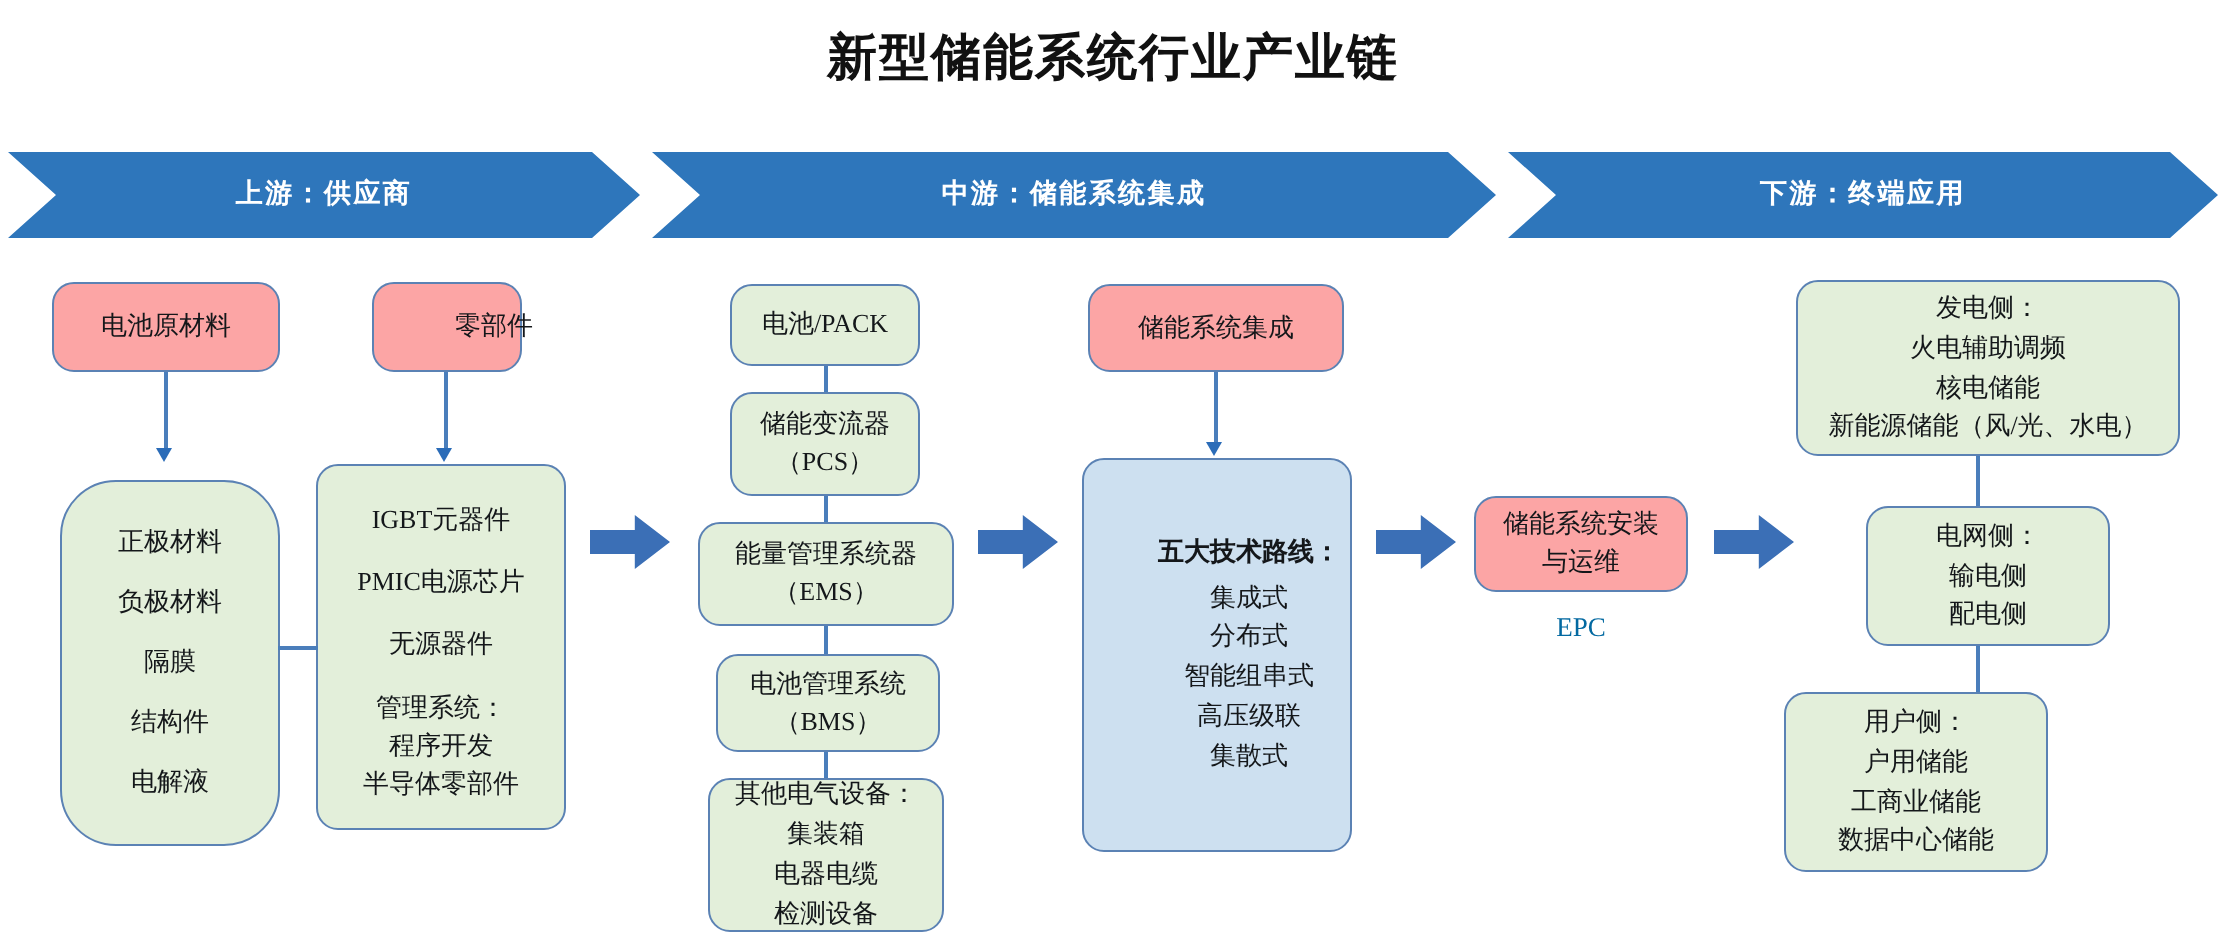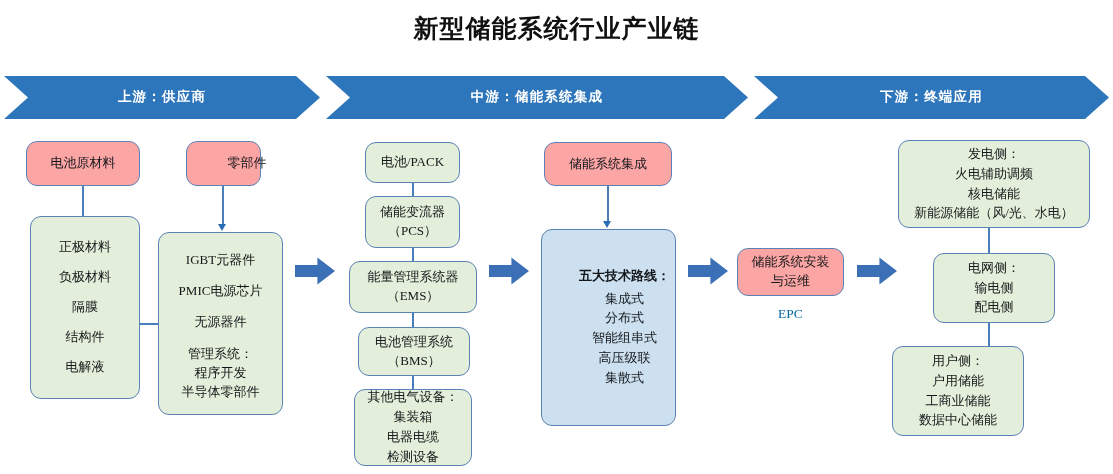--- a/index.html
+++ b/index.html
@@ -108,21 +108,21 @@
   <div class="box white" style="left:186px;top:141px;width:75px;height:45px;padding-left:47px;">
     <span class="ln">零部件</span>
   </div>
 
   <div class="vline" style="left:82px;top:186px;height:39px;"></div>
   <div class="vtip" style="left:78px;top:224px;"></div>
 
   <div class="vline" style="left:222px;top:186px;height:39px;"></div>
   <div class="vtip" style="left:218px;top:224px;"></div>
 
-  <div class="box green spaced" style="left:30px;top:216px;width:110px;height:183px;">
+  <div class="box green spaced" style="left:30px;top:240px;width:110px;height:183px;border-radius:28px;">
     <span class="ln">正极材料</span>
     <span class="ln">负极材料</span>
     <span class="ln">隔膜</span>
     <span class="ln">结构件</span>
     <span class="ln">电解液</span>
   </div>
 
   <div class="box green" style="left:158px;top:232px;width:125px;height:183px;">
     <span class="ln" style="margin:6px 0;">IGBT元器件</span>
     <span class="ln" style="margin:6px 0;">PMIC电源芯片</span>

